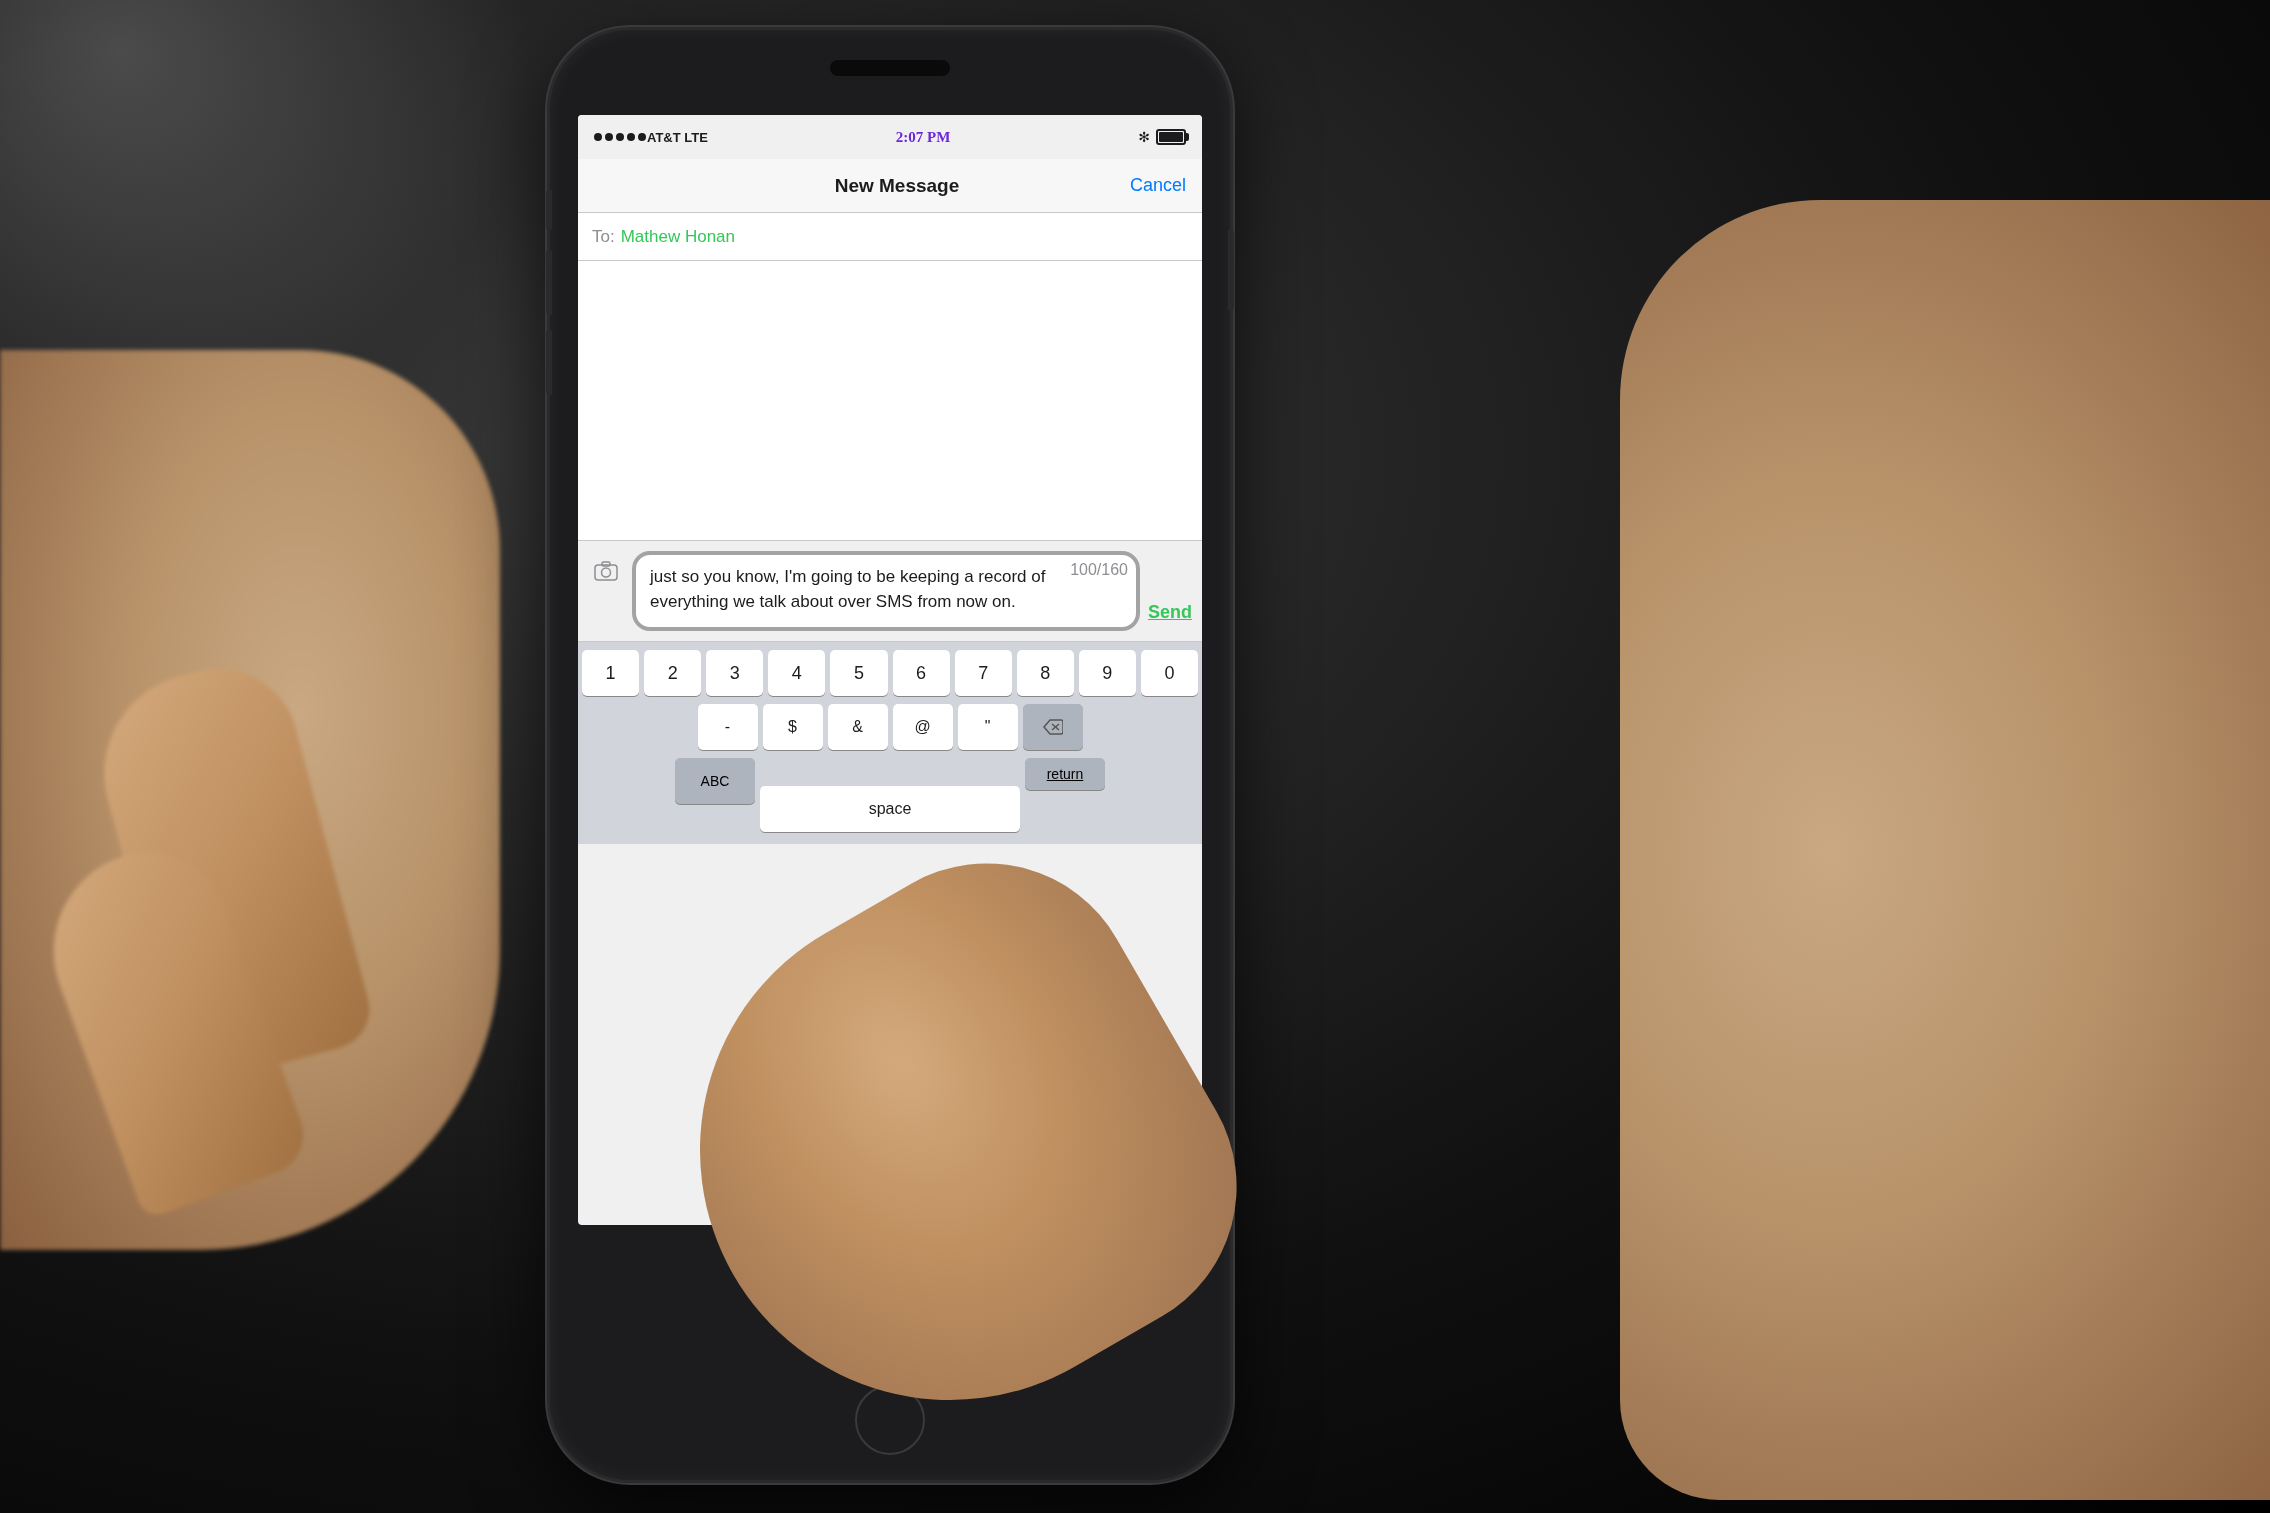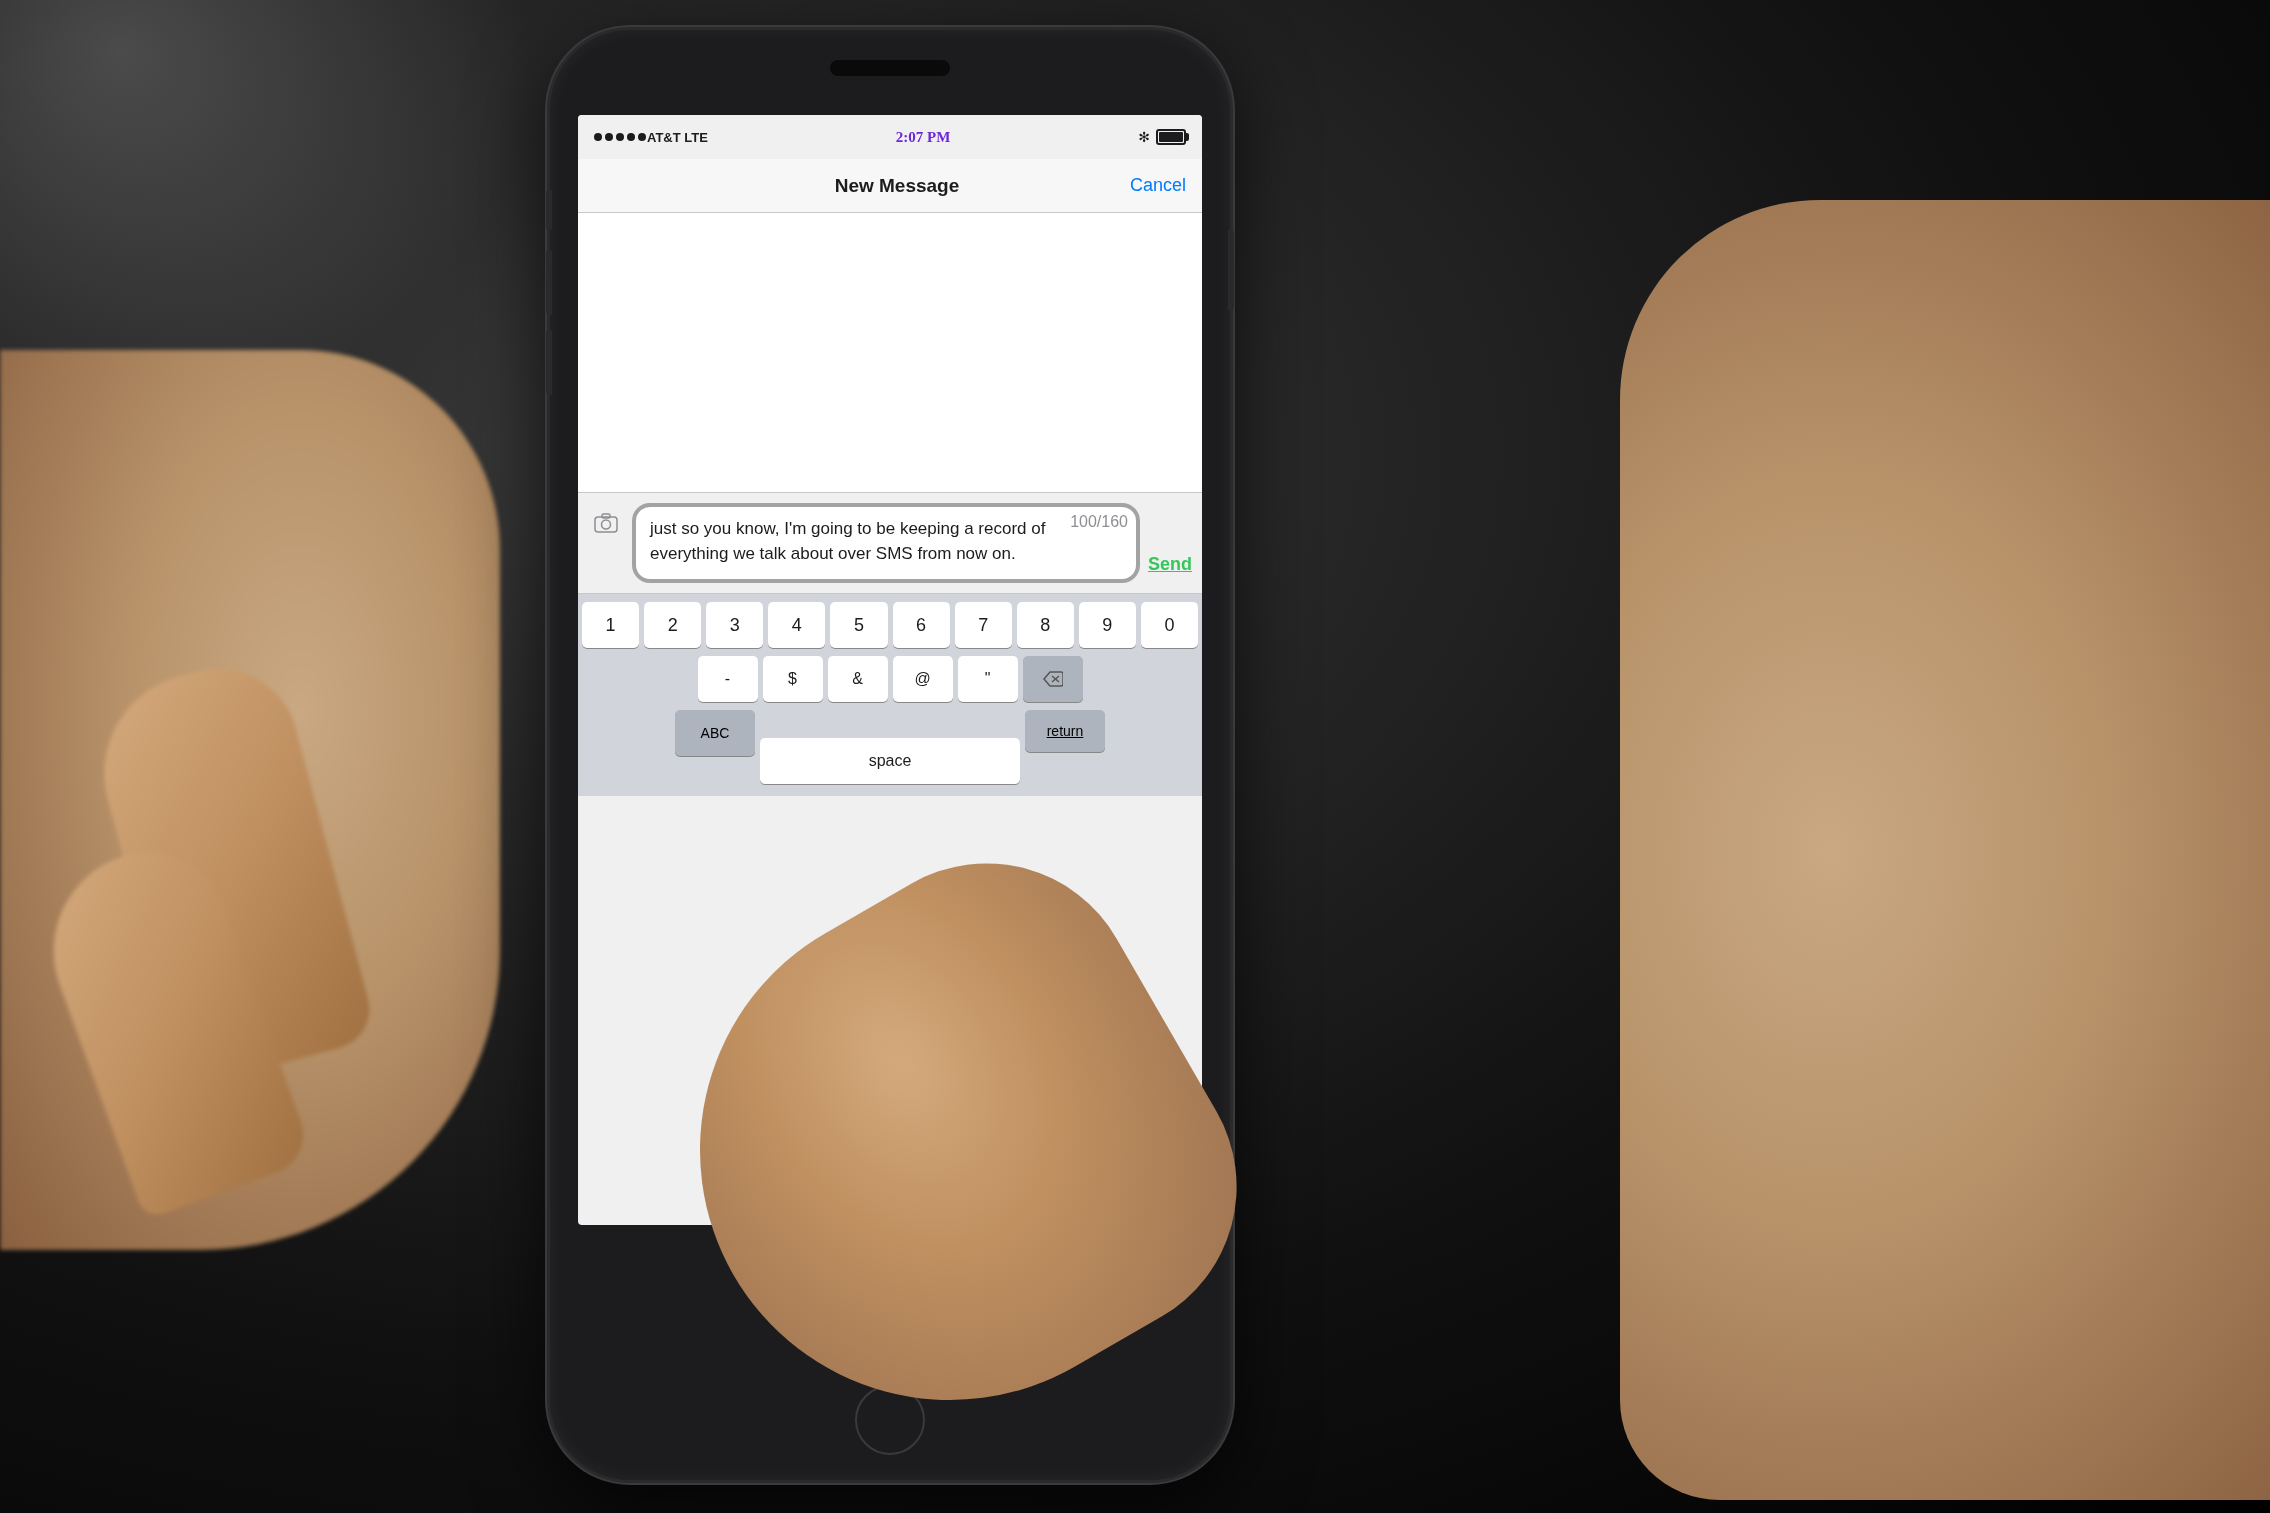--- a/index.html
+++ b/index.html
@@ -475,20 +475,24 @@
         </div>
       </div>
     </div>
 
     <div class="nav-bar">
       <div style="width:70px"></div>
       <div class="nav-title">New Message</div>
       <div class="nav-cancel">Cancel</div>
     </div>
 
+    <div class="to-field">
+      <span class="to-label">To:</span>
+      <span class="to-recipient">Mathew Honan</span>
+    </div>
 
     <div class="compose-area"></div>
 
     <div class="message-input-section">
       <div class="camera-btn">
         <svg width="24" height="20" viewBox="0 0 24 20" fill="none">
           <rect x="1" y="4" width="22" height="15" rx="3" stroke="#8e8e93" stroke-width="1.5" fill="none"></rect>
           <circle cx="12" cy="11.5" r="4.5" stroke="#8e8e93" stroke-width="1.5" fill="none"></circle>
           <rect x="8" y="1" width="8" height="4" rx="1.5" stroke="#8e8e93" stroke-width="1.5" fill="none"></rect>
         </svg>
@@ -528,21 +532,21 @@
             <path d="M7 1H18C19.1 1 20 1.9 20 3V13C20 14.1 19.1 15 18 15H7L1 8L7 1Z" stroke="#555" stroke-width="1.5" fill="none"></path>
             <line x1="9" y1="5" x2="16" y2="11" stroke="#555" stroke-width="1.5"></line>
             <line x1="16" y1="5" x2="9" y2="11" stroke="#555" stroke-width="1.5"></line>
           </svg>
         </div>
       </div>
 
       <div class="keyboard-row">
         <div class="key key-special">ABC</div>
         <div class="key key-space">space</div>
-        <div class="key key-special" style="background:#adb4be; font-size:14px; display:flex; align-items:center; justify-content:center; width:50px; height:42px; border-radius:5px; box-shadow:0 1px 0 #888;text-decoration:underline;">return</div>
+        <div class="key key-special" style="background:#adb4be; font-size:14px; display:flex; align-items:center; justify-content:center; width:50px; height:32px; border-radius:5px; box-shadow:0 1px 0 #888;text-decoration:underline;">return</div>
       </div>
     </div>
 
   </div>
 
   <div class="phone-home"></div>
 </div>
 
 <div class="thumb"></div>
 

